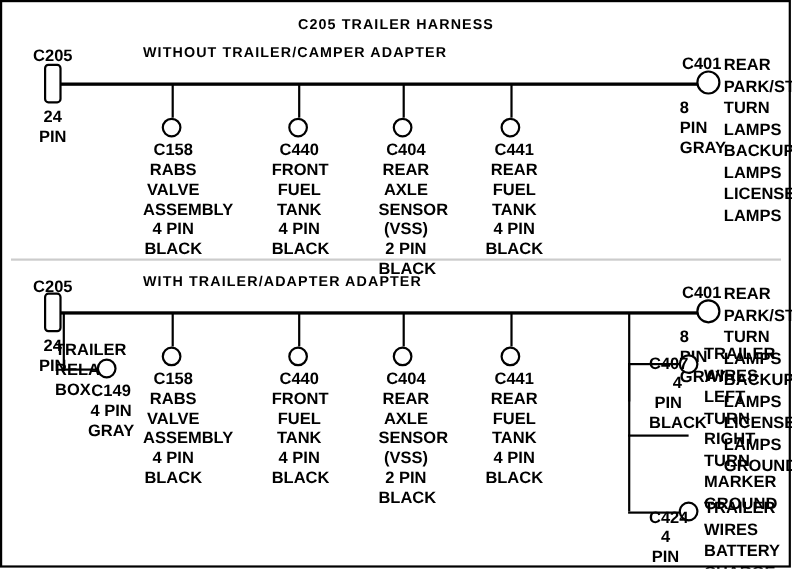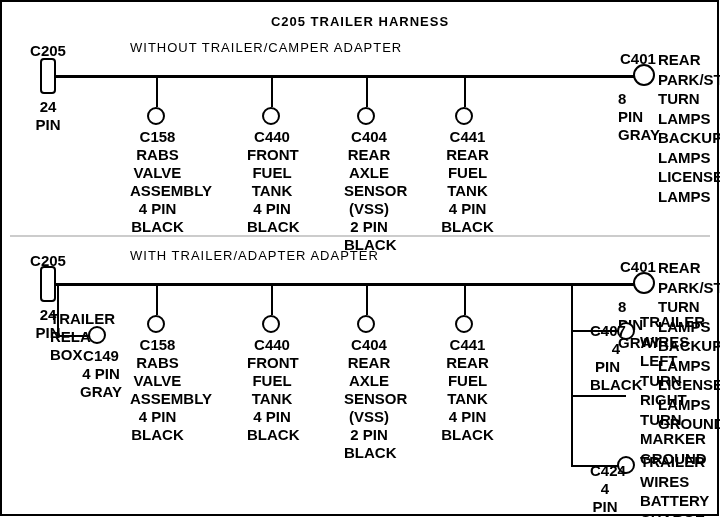--- a/index.html
+++ b/index.html
@@ -49,21 +49,21 @@
     .label {
       position: absolute;
       text-align: center;
       font-size: 15px;
       font-weight: bold;
       line-height: 1.2;
     }
     .section-title {
       position: absolute;
       font-size: 14px;
-      font-weight: normal;
+      font-weight: bold;
       letter-spacing: 1px;
     }
     .connector-small {
       position: absolute;
       border: 2px solid #000;
       border-radius: 50%;
       background: #fff;
       width: 18px;
       height: 18px;
     }

